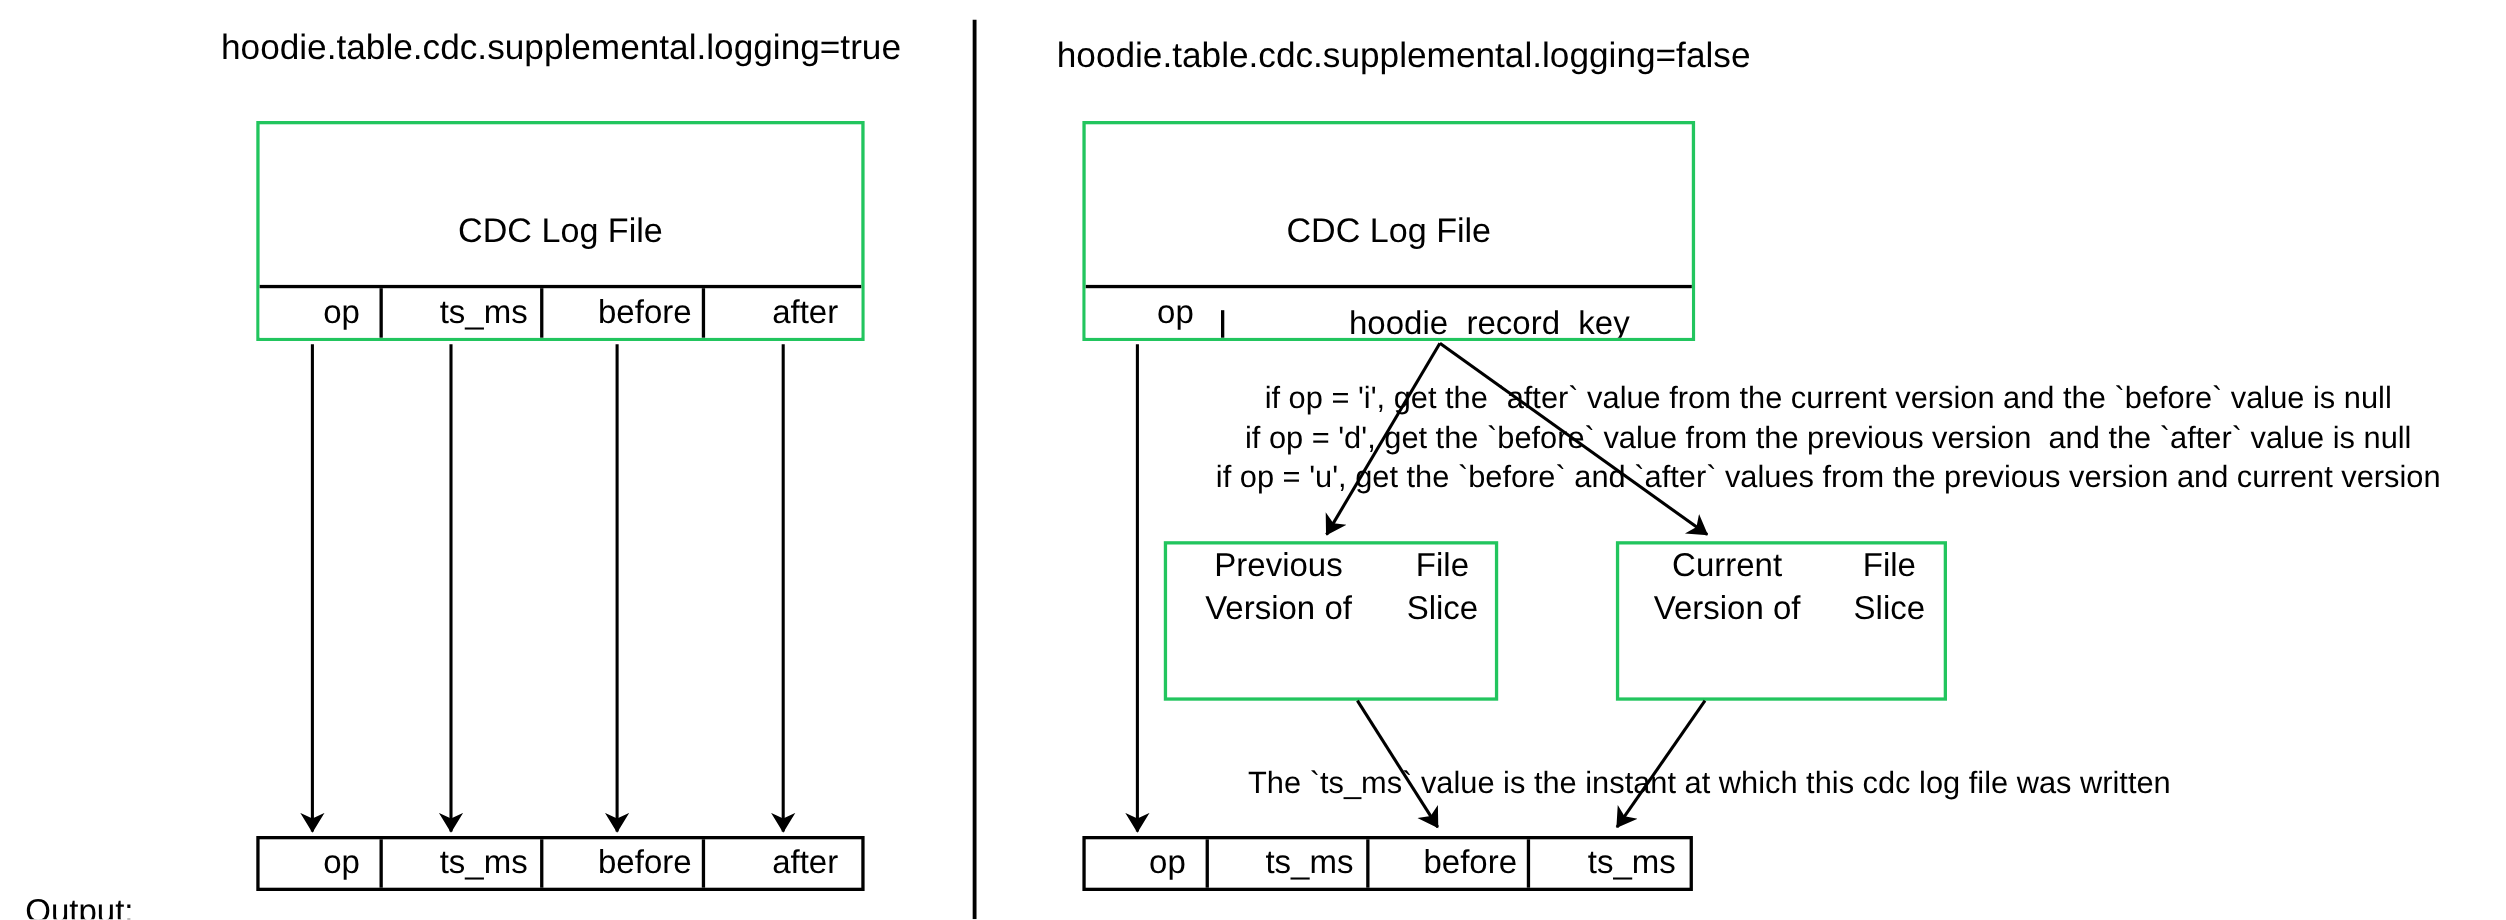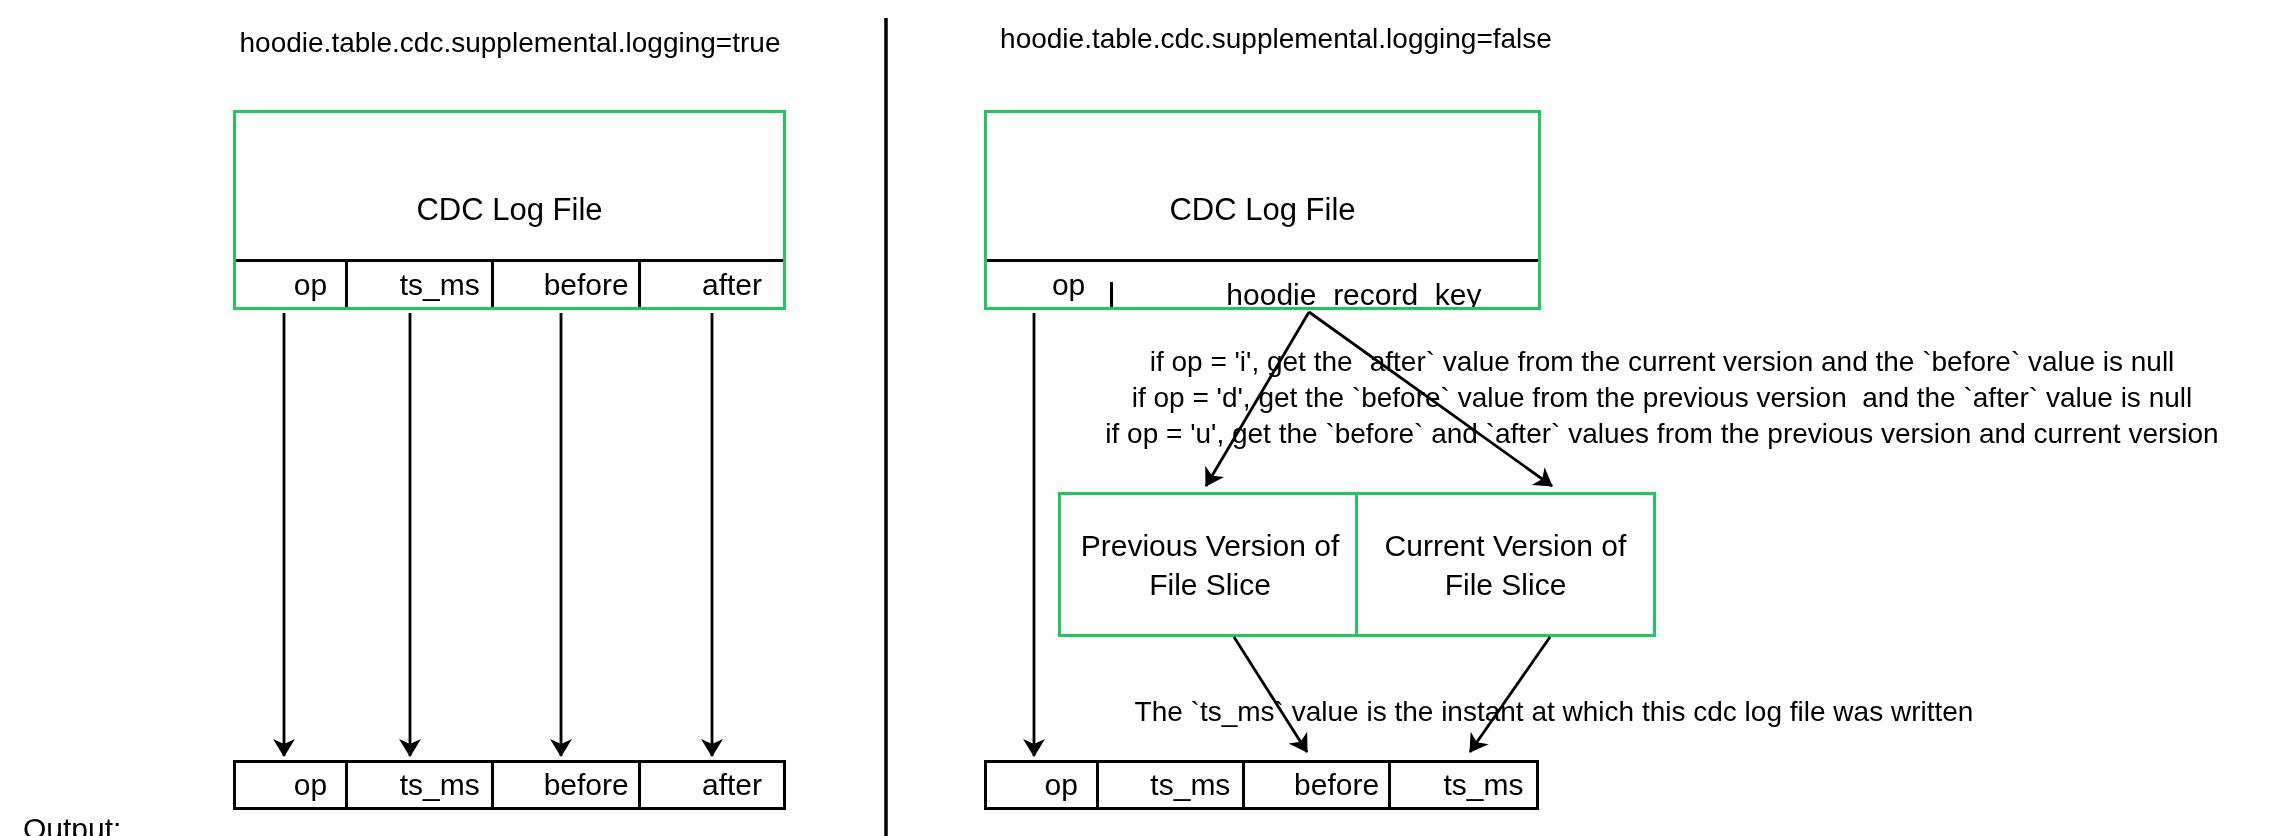--- a/index.html
+++ b/index.html
@@ -1,21 +1,21 @@
 <!DOCTYPE html>
 <html><head>
 <meta charset="utf-8">
 <style>
   html,body{margin:0;padding:0;background:#ffffff;}
   .canvas{
     position:relative;width:2278px;height:836px;background:#ffffff;
     font-family:"Liberation Sans", sans-serif;color:#000;overflow:hidden;
   }
   .title{
-    position:absolute;font-size:28px;line-height:36px;text-align:center;white-space:nowrap;
+    position:absolute;font-size:32px;line-height:36px;text-align:center;white-space:nowrap;
   }
   .box{position:absolute;border:3px solid #22c55e;background:#ffffff;}
   .box-label{
     position:absolute;inset:0;display:flex;align-items:center;justify-content:center;
     font-size:31px;
   }
   .hdr{
     position:absolute;left:0;right:0;bottom:0;height:45px;
     border-top:3px solid #000;display:flex;background:#ffffff;
   }
@@ -28,21 +28,21 @@
     position:absolute;border:3px solid #000;display:flex;background:#ffffff;
   }
   .out-label{
     position:absolute;display:flex;align-items:center;font-size:30px;white-space:nowrap;
   }
   .rules{
     position:absolute;text-align:center;font-size:28px;line-height:36px;
   }
   .rules .rline{white-space:pre-wrap;}
   .slice-box{
-    display:flex;flex-direction:column;align-items:center;justify-content:center;
+    display:flex;flex-direction:row;align-items:flex-start;justify-content:center;
     font-size:30px;line-height:39px;text-align:center;
   }
   .note{
     position:absolute;text-align:center;font-size:28px;line-height:36px;white-space:nowrap;
   }
   .overlay{position:absolute;left:0;top:0;pointer-events:none;}
 </style>
 </head>
 <body>
 
@@ -62,42 +62,42 @@
 
   <div class="out-label" style="left:23px;top:804px;height:50px;">Output:</div>
 
   <div class="orow" style="left:233px;top:760px;width:547px;height:44px;">
     <div class="cell first" style="flex:100 0 0;">op</div>
     <div class="cell" style="flex:150 0 0;">ts_ms</div>
     <div class="cell" style="flex:150 0 0;">before</div>
     <div class="cell" style="flex:148 0 0;">after</div>
   </div>
 
-  <div class="title" style="left:956px;top:21px;width:640px;">hoodie.table.cdc.supplemental.logging=false</div>
+  <div class="title" style="left:956px;top:32px;width:640px;">hoodie.table.cdc.supplemental.logging=false</div>
 
   <div class="box" style="left:984px;top:110px;width:551px;height:194px;">
     <div class="box-label">CDC Log File</div>
     <div class="hdr">
       <div class="cell first" style="flex:98 0 0;">op</div>
       <div class="cell" style="flex:453 0 0;margin-top:20px;">_hoodie_record_key</div>
     </div>
   </div>
 
   <div class="rules" style="left:1042px;top:344px;width:1240px;">
     <div class="rline">if op = 'i', get the `after` value from the current version and the `before` value is null</div>
     <div class="rline">if op = 'd', get the `before` value from the previous version  and the `after` value is null</div>
     <div class="rline">if op = 'u', get the `before` and `after` values from the previous version and current version</div>
   </div>
 
   <div class="box slice-box" style="left:1058px;top:492px;width:298px;height:139px;">
     <div>Previous Version of</div>
     <div>File Slice</div>
   </div>
 
-  <div class="box slice-box" style="left:1355px;top:492px;width:295px;height:139px;">
+  <div class="box slice-box" style="left:1469px;top:492px;width:295px;height:139px;">
     <div>Current Version of</div>
     <div>File Slice</div>
   </div>
 
   <div class="note" style="left:1054px;top:694px;width:1000px;">The `ts_ms` value is the instant at which this cdc log file was written</div>
 
   <div class="orow" style="left:984px;top:760px;width:549px;height:44px;">
     <div class="cell first" style="flex:98 0 0;">op</div>
     <div class="cell" style="flex:148 0 0;">ts_ms</div>
     <div class="cell" style="flex:147 0 0;">before</div>

